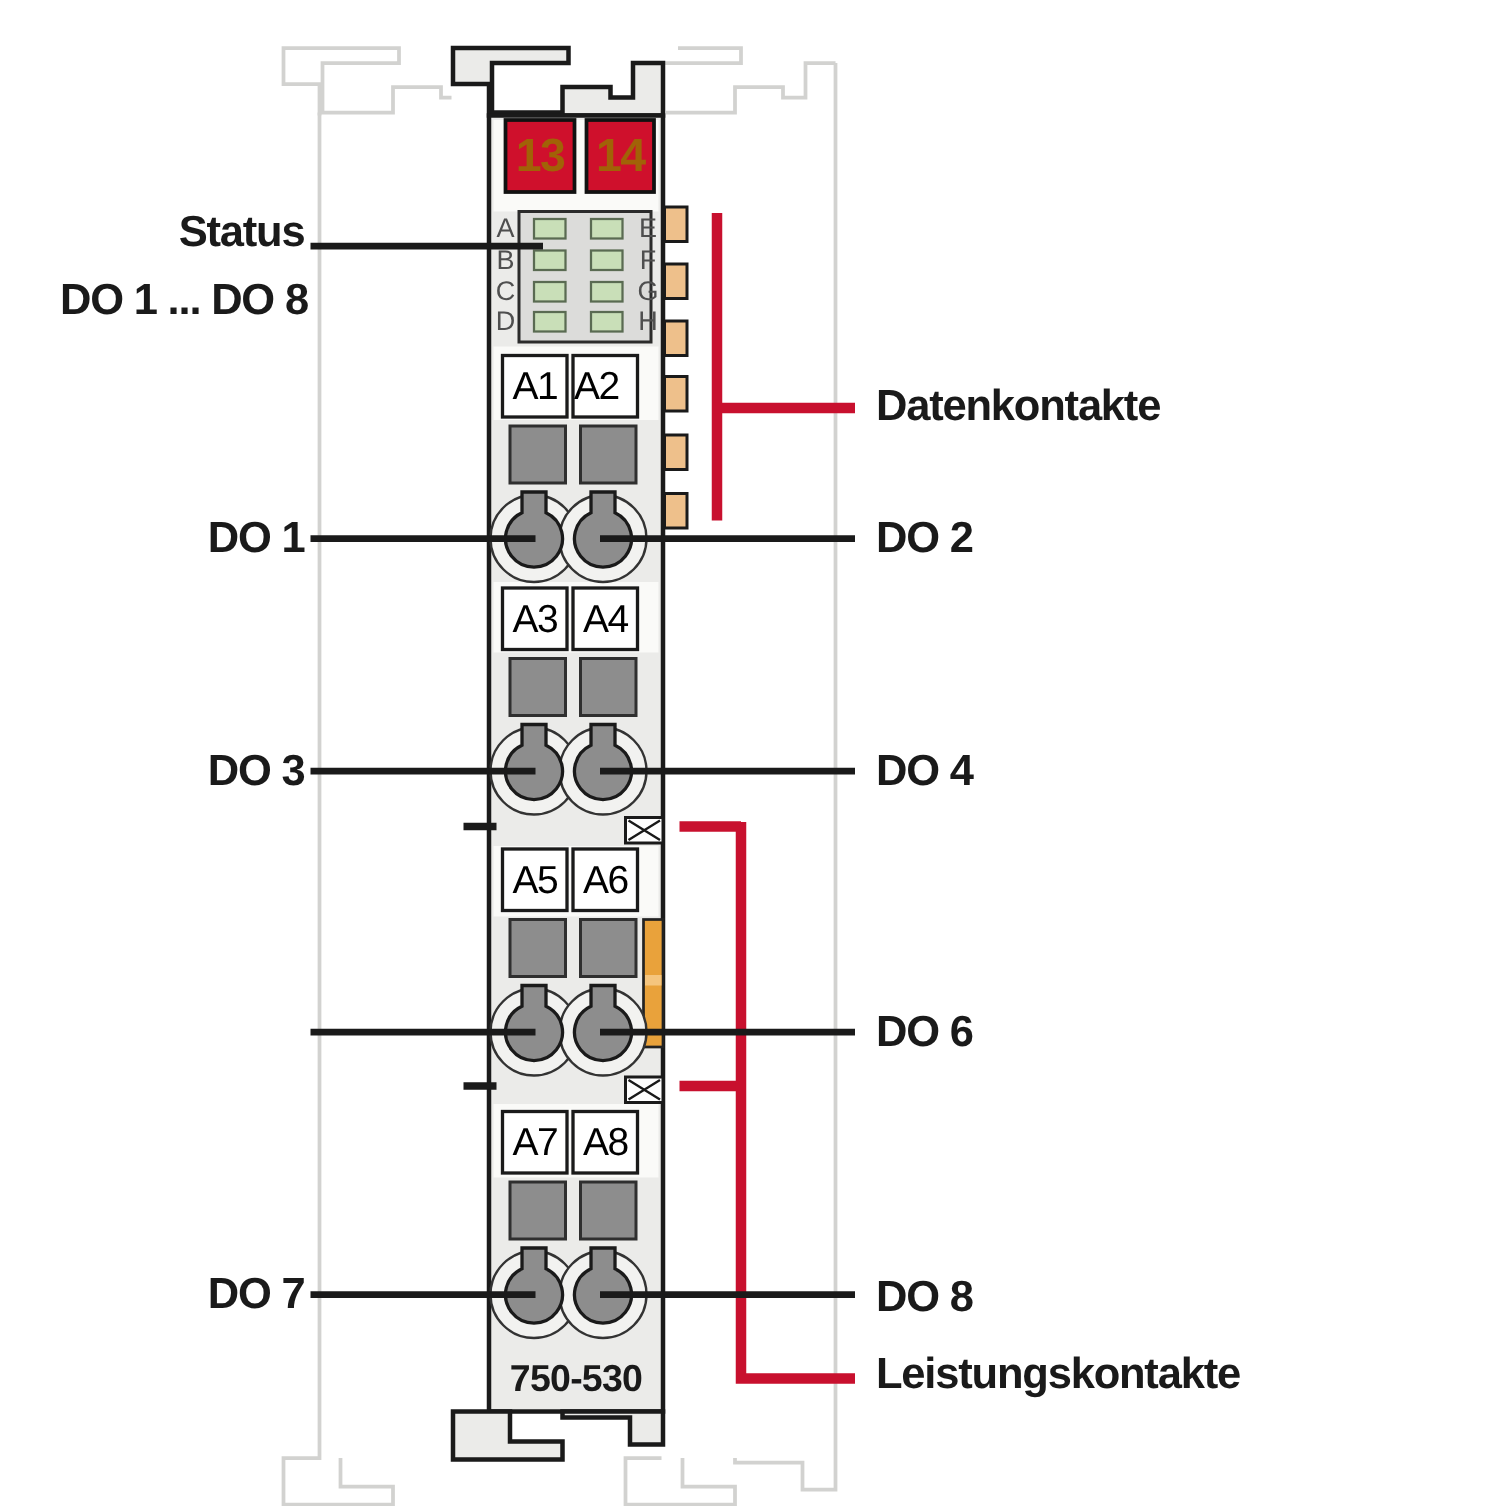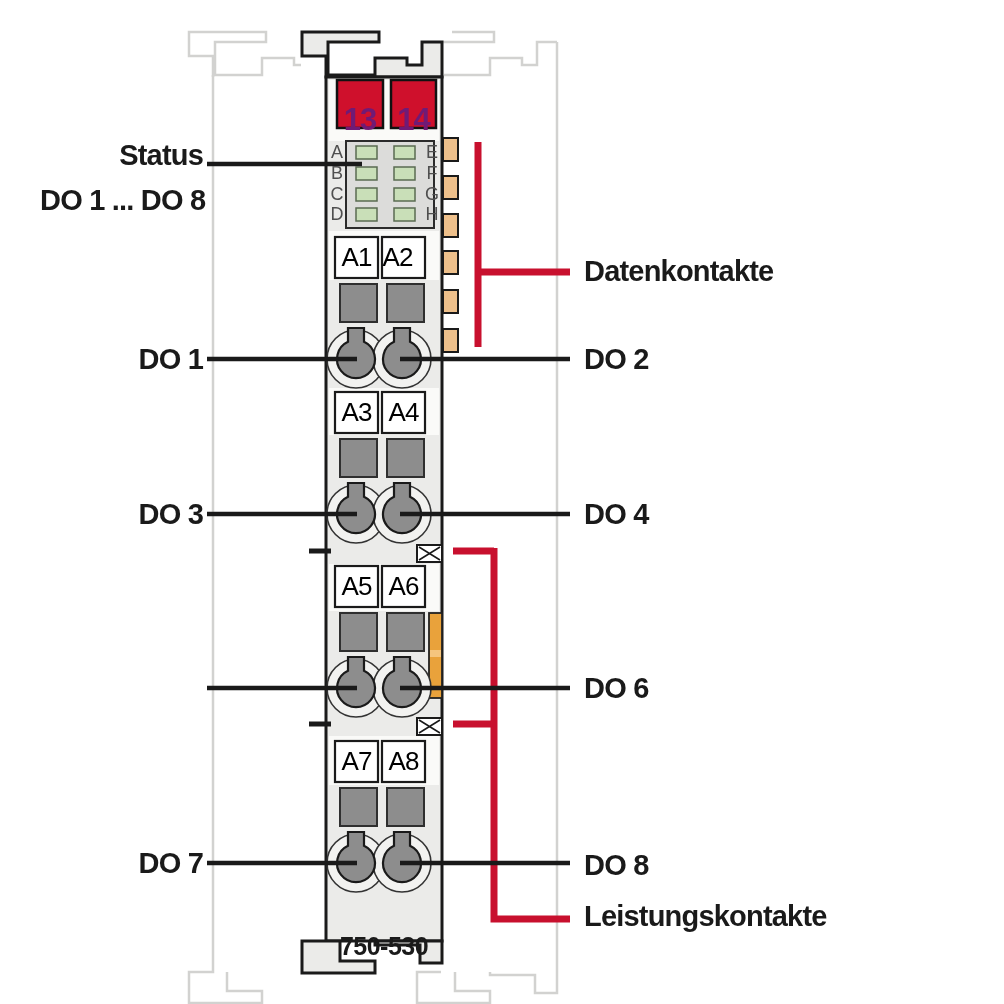--- a/index.html
+++ b/index.html
@@ -4,27 +4,27 @@
 <style>
   html,body{margin:0;padding:0;background:#fff;}
   .canvas{position:relative;width:1004px;height:1004px;background:#fff;overflow:hidden;
           font-family:"Liberation Sans",sans-serif;}
   svg{position:absolute;left:0;top:0;}
   .lbl{position:absolute;color:#1a1a1a;font-weight:700;font-size:29px;line-height:28px;
        letter-spacing:-0.8px;white-space:nowrap;}
   .lbl-r{left:40px;width:163px;text-align:right;}
   .lbl-l{left:584px;text-align:left;}
   .clamp-num{position:absolute;display:flex;align-items:center;justify-content:center;
-       color:#701a75;font-weight:700;font-size:31px;letter-spacing:-1px;margin-top:16px;}
+       color:#a16207;font-weight:700;font-size:31px;letter-spacing:-1px;}
   .term-lbl{position:absolute;display:flex;align-items:center;justify-content:center;
        color:#000000;font-weight:400;font-size:26px;letter-spacing:-1px;border-radius:15px;}
   .led-letter{position:absolute;width:16px;height:19px;color:#4f4f4f;font-size:18px;
        line-height:19px;text-align:center;font-weight:400;}
   .model{position:absolute;left:320px;top:905px;width:128px;text-align:center;
-       color:#1a1a1a;font-weight:700;font-size:25px;letter-spacing:-0.5px;margin-top:27px;}
+       color:#1a1a1a;font-weight:700;font-size:25px;letter-spacing:-0.5px;}
 </style>
 </head>
 <body>
 
 <div class="canvas">
 
   <svg width="1004" height="1004" viewBox="0 0 1004 1004">
 
     <g fill="none" stroke="#d2d2d0" stroke-width="2.5">
       <path d="M213,77 L213,56 L189,56 L189,32 L266,32 L266,42 L215,42 L215,75 L262,75 L262,58 L294,58 L294,65 L301,65"></path>

